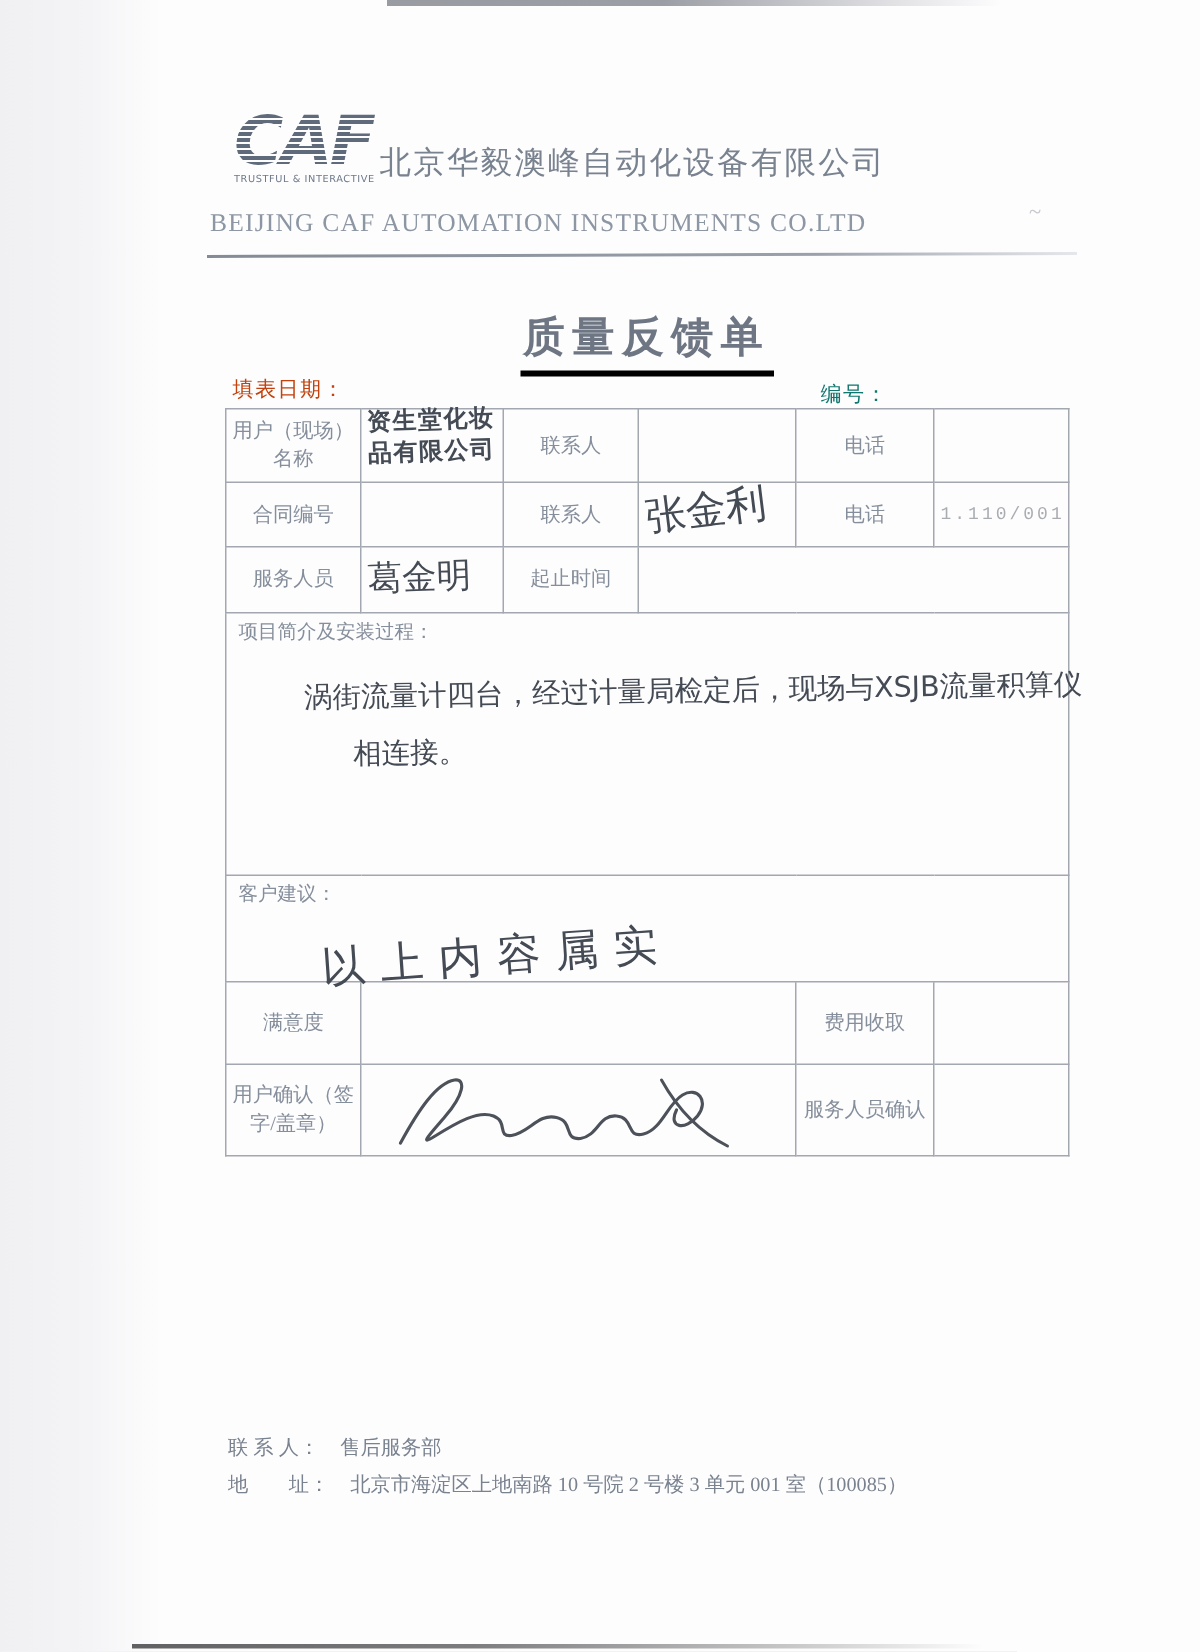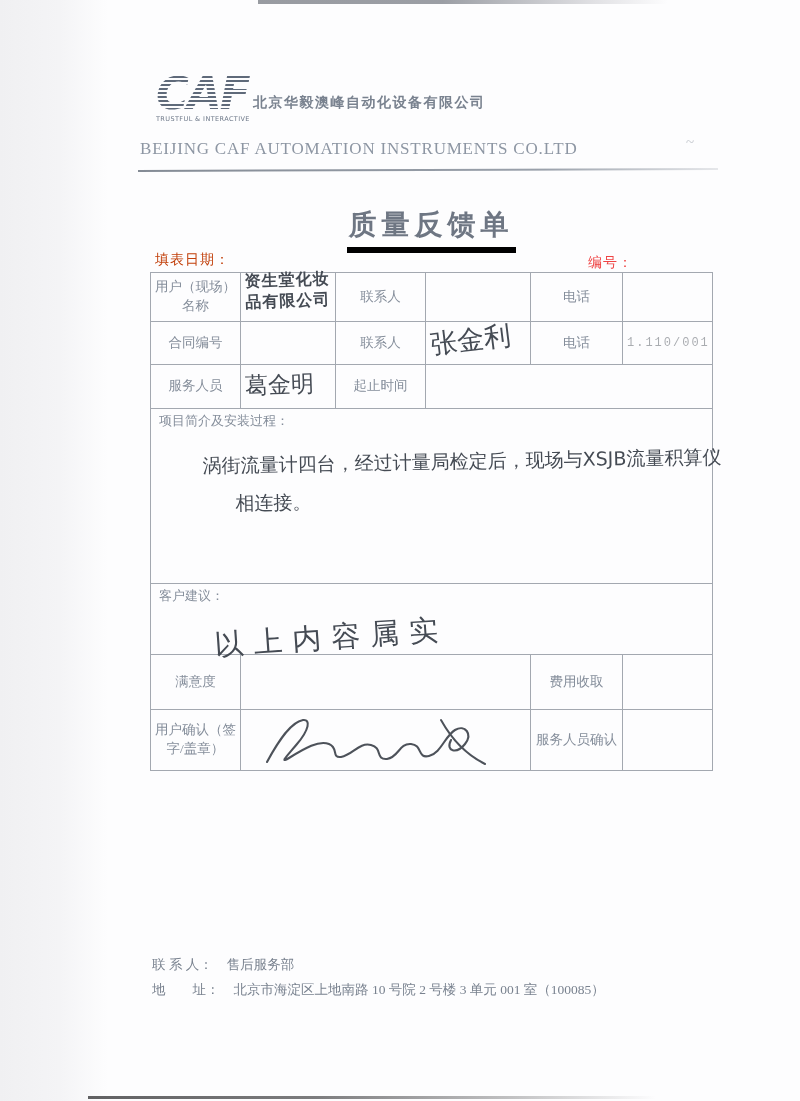--- a/index.html
+++ b/index.html
@@ -19,34 +19,34 @@
 
   
   .logo { position:absolute; top:74px; left:156px; }
   .logo-caf { position:relative; display:inline-block;
     font-family:"DejaVu Sans", sans-serif; font-size:45px; line-height:.9;
     font-weight:bold; font-style:italic; letter-spacing:-2px; color:#5f6a7a; }
   .logo-stripes { position:absolute; inset:-2px -4px;
     background:repeating-linear-gradient(to bottom, rgba(253,253,254,0) 0 2.5px, #fdfdfe 2.5px 4px); }
   .logo-tagline { font-family:"DejaVu Sans", sans-serif; font-size:6.5px;
     letter-spacing:.4px; color:#6d7888; margin-top:0; white-space:nowrap; }
-  .company-cn { position:absolute; top:94px; left:253px; font-size:14px;
-    letter-spacing:1.5px; color:#79828f; font-weight:700; white-space:nowrap; }
+  .company-cn { position:absolute; top:94px; left:253px; font-size:21px;
+    letter-spacing:1.5px; color:#79828f; font-weight:400; white-space:nowrap; }
   .company-en { position:absolute; top:139px; left:140px; width:578px;
     text-align:left; font-size:17px; letter-spacing:.8px; color:#8d96a3; }
   .header-rule { position:absolute; top:169px; left:138px; width:580px; height:2px;
     background:linear-gradient(90deg,#848b95,#9aa1ab 70%,rgba(160,166,175,.25));
     transform:rotate(-.2deg); }
 
   
   .title-wrap { position:absolute; top:206px; left:150px; width:562px; text-align:center; }
   .title-wrap span { display:inline-block; font-size:28px; font-weight:bold;
-    letter-spacing:5px; color:#6e7683; border-bottom:6px solid #000000; padding:0 2px 3px; }
+    letter-spacing:5px; color:#6e7683; border-bottom:4px solid #000000; padding:0 2px 3px; }
   .meta-date { position:absolute; top:251px; left:155px; font-size:14px; color:#c2410c; letter-spacing:1px; }
-  .meta-serial { position:absolute; top:254px; left:588px; font-size:14px; color:#ef4444; letter-spacing:1px; }
+  .meta-serial { position:absolute; top:254px; left:547px; font-size:14px; color:#0f766e; letter-spacing:1px; }
 
   
   table.form { position:absolute; top:272px; left:150px; width:562px;
     border-collapse:collapse; table-layout:fixed; }
   td { border:1px solid #a3a8b0; vertical-align:middle; padding:2px 4px; overflow:visible; }
   .lbl { text-align:center; font-size:13.5px; color:#858e9b; line-height:1.4; }
   .sec { vertical-align:top; padding:3px 8px; }
   .sec-label { font-size:13px; color:#858e9b; }
   .r1 td{height:44px} .r2 td{height:38px} .r3 td{height:39px}
   .r4 td{height:168px} .r5 td{height:156px} .r6 td{height:64px}

